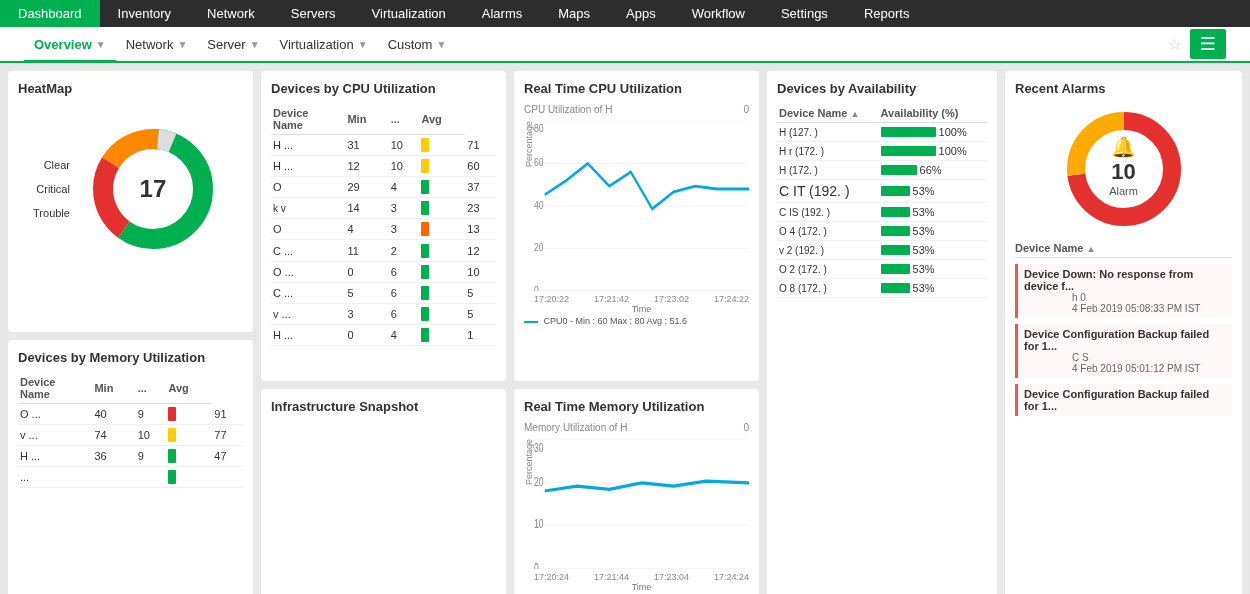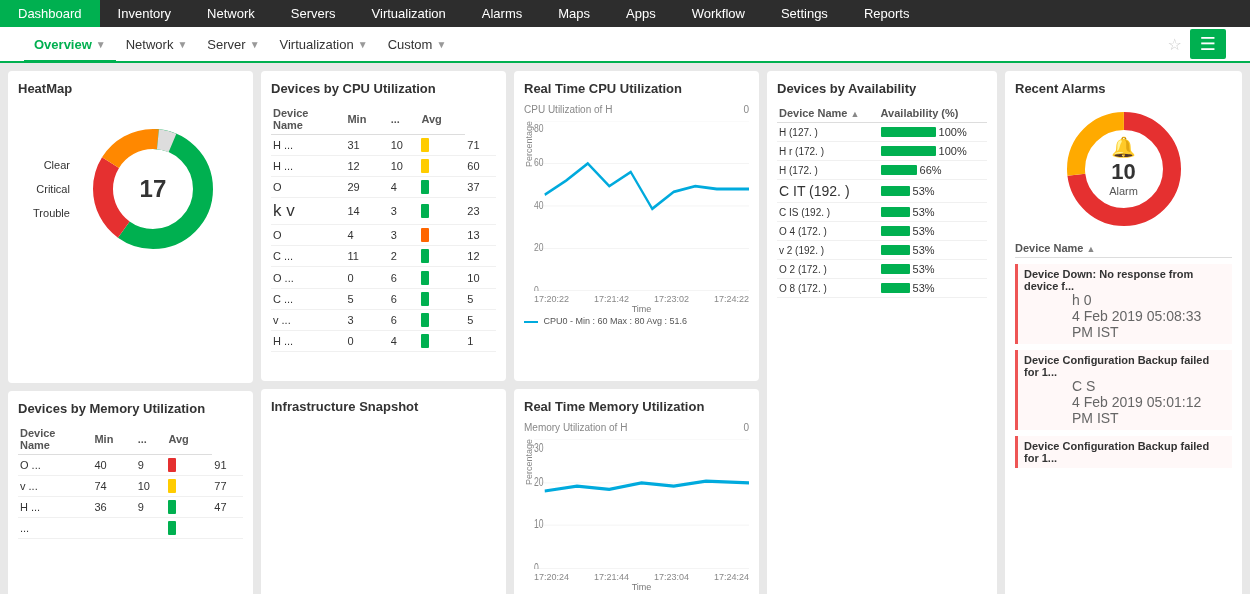--- a/index.html
+++ b/index.html
@@ -57,21 +57,21 @@
     .color-bar { display: inline-block; width: 8px; height: 14px; border-radius: 1px; vertical-align: middle; }
     .chart-subtitle { font-size: 10px; color: #888; margin-bottom: 6px; display: flex; justify-content: space-between; }
     .avail-table { width: 100%; border-collapse: collapse; font-size: 11px; }
     .avail-table th { text-align: left; padding: 3px 2px; border-bottom: 1px solid #ddd; color: #555; font-size: 11px; }
     .avail-table td { padding: 3px 2px; border-bottom: 1px solid #f0f0f0; }
     .alarm-list { font-size: 11px; }
     .alarm-item {
       border-left: 3px solid #e55; padding: 4px 6px; margin-bottom: 6px; background: #fff8f8;
     }
     .alarm-item-title { font-weight: bold; color: #333; font-size: 11px; }
-    .alarm-item-sub { color: #666; font-size: 14px; padding-left: 48px; }
+    .alarm-item-sub { color: #666; font-size: 10px; padding-left: 48px; }
     .section-header { font-size: 11px; font-weight: bold; color: #555; margin-bottom: 6px; border-bottom: 1px solid #ddd; padding-bottom: 3px; }
 
     .sort-arrow { font-size: 9px; color: #888; }
   </style>
 </head>
 <body>
 
 <nav class="top-nav">
   <div class="nav-item active">Dashboard</div>
   <div class="nav-item">Inventory</div>
@@ -148,21 +148,21 @@
   .card-full { flex: 1; background: #fff; border-radius: 4px; padding: 10px; overflow: auto; }
   .card-half { height: 250px; background: #fff; border-radius: 4px; padding: 10px; overflow: hidden; } 
 </style>
 
 <div class="outer-wrapper">
 
   <div class="content-row">
 
     <div class="col-stack col-1">
 
-      <div class="card-half" style="height:312px;">
+      <div class="card-half" style="height:261px;">
         <div class="card-title">HeatMap</div>
         <div style="display:flex; align-items:center; justify-content:center; padding-top:10px;">
           <div style="text-align:right; font-size:11px; margin-right:8px; line-height:2.2;">
             <div>Clear</div>
             <div>Critical</div>
             <div>Trouble</div>
           </div>
           <div style="position:relative; width:150px; height:150px;">
             <svg viewBox="0 0 150 150" width="150" height="150">
               <circle cx="75" cy="75" r="50" fill="none" stroke="#00b050" stroke-width="20" stroke-dasharray="188 126" stroke-dashoffset="0" transform="rotate(-90 75 75)"></circle>
@@ -249,21 +249,21 @@
     <td>60</td>
   </tr>
               <tr>
     <td style="font-size:11px;">O</td>
     <td>29</td>
     <td>4</td>
     <td><span class="color-bar" style="background:#00b050;"></span></td>
     <td>37</td>
   </tr>
               <tr>
-    <td style="font-size:17px;">k  v</td>
+    <td style="font-size:10px;">k  v</td>
     <td>14</td>
     <td>3</td>
     <td><span class="color-bar" style="background:#00b050;"></span></td>
     <td>23</td>
   </tr>
               <tr>
     <td style="font-size:11px;">O</td>
     <td>4</td>
     <td>3</td>
     <td><span class="color-bar" style="background:#ff6600;"></span></td>

